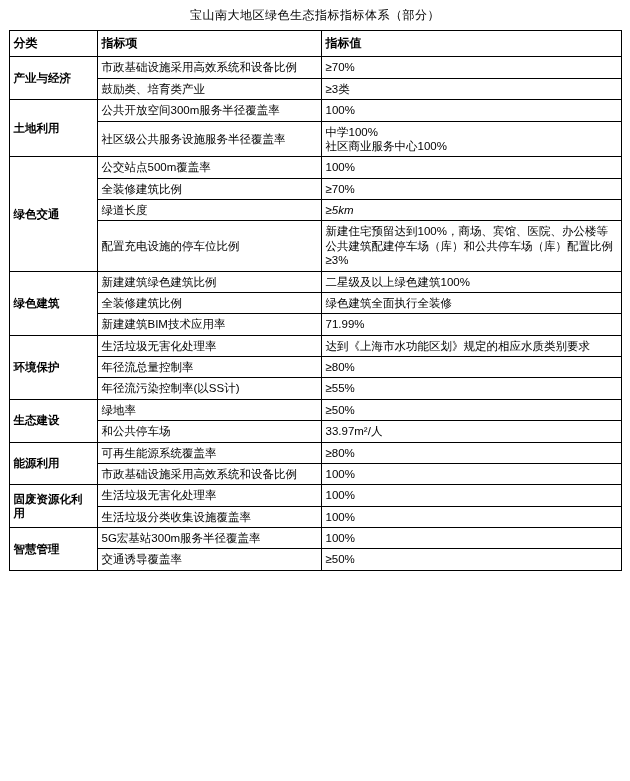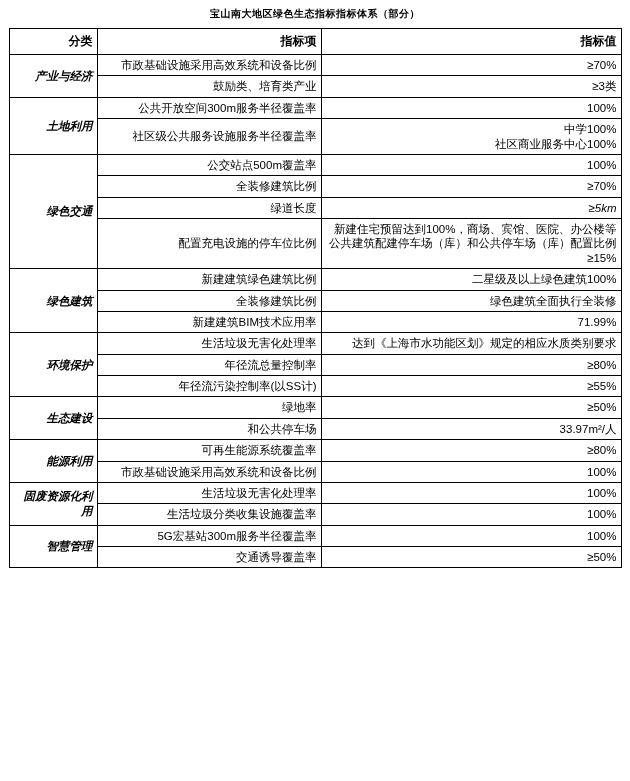--- a/index.html
+++ b/index.html
@@ -15,50 +15,49 @@
     overflow: hidden;
   }
   .page {
     width: 630px;
     height: 781px;
     position: relative;
     box-sizing: border-box;
   }
   .doc-title {
     text-align: center;
-    font-size: 10px;
-    font-weight: bold;
+    font-size: 12px;
+    font-weight: normal;
     letter-spacing: 0.5px;
     padding: 8px 0 8px 0;
     line-height: 1.2;
   }
   table.grid {
     border-collapse: collapse;
     width: 612px;
     margin: 0 auto;
     table-layout: fixed;
   }
   table.grid td, table.grid th {
     border: 1px solid #000000;
     font-size: 11.5px;
     line-height: 1.25;
     padding: 3px 4px;
-    text-align: right;
+    text-align: left;
     vertical-align: middle;
     word-break: break-word;
   }
   table.grid th {
     font-weight: bold;
     font-size: 12px;
     padding: 5px 4px;
   }
   td.cat {
     font-weight: bold;
     font-size: 12px;
-    font-style: italic;
   }
   col.c1 { width: 88px; }
   col.c2 { width: 224px; }
   col.c3 { width: 300px; }
 </style>
 </head>
 <body>
 
 <div class="page">
   <div class="doc-title">宝山南大地区绿色生态指标指标体系（部分）</div>
@@ -104,21 +103,21 @@
         <tr>
           <td>全装修建筑比例</td>
           <td style="white-space: pre-line;">≥70%</td>
         </tr>
         <tr>
           <td>绿道长度</td>
           <td style="white-space: pre-line; font-style: italic;">≥5km</td>
         </tr>
         <tr>
           <td>配置充电设施的停车位比例</td>
-          <td style="white-space: pre-line;">新建住宅预留达到100%，商场、宾馆、医院、办公楼等公共建筑配建停车场（库）和公共停车场（库）配置比例≥15%</td>
+          <td style="white-space: pre-line;">新建住宅预留达到100%，商场、宾馆、医院、办公楼等公共建筑配建停车场（库）和公共停车场（库）配置比例≥3%</td>
         </tr>
         <tr>
           <td class="cat" rowspan="3">绿色建筑</td>
           <td>新建建筑绿色建筑比例</td>
           <td style="white-space: pre-line;">二星级及以上绿色建筑100%</td>
         </tr>
         <tr>
           <td>全装修建筑比例</td>
           <td style="white-space: pre-line;">绿色建筑全面执行全装修</td>
         </tr>

